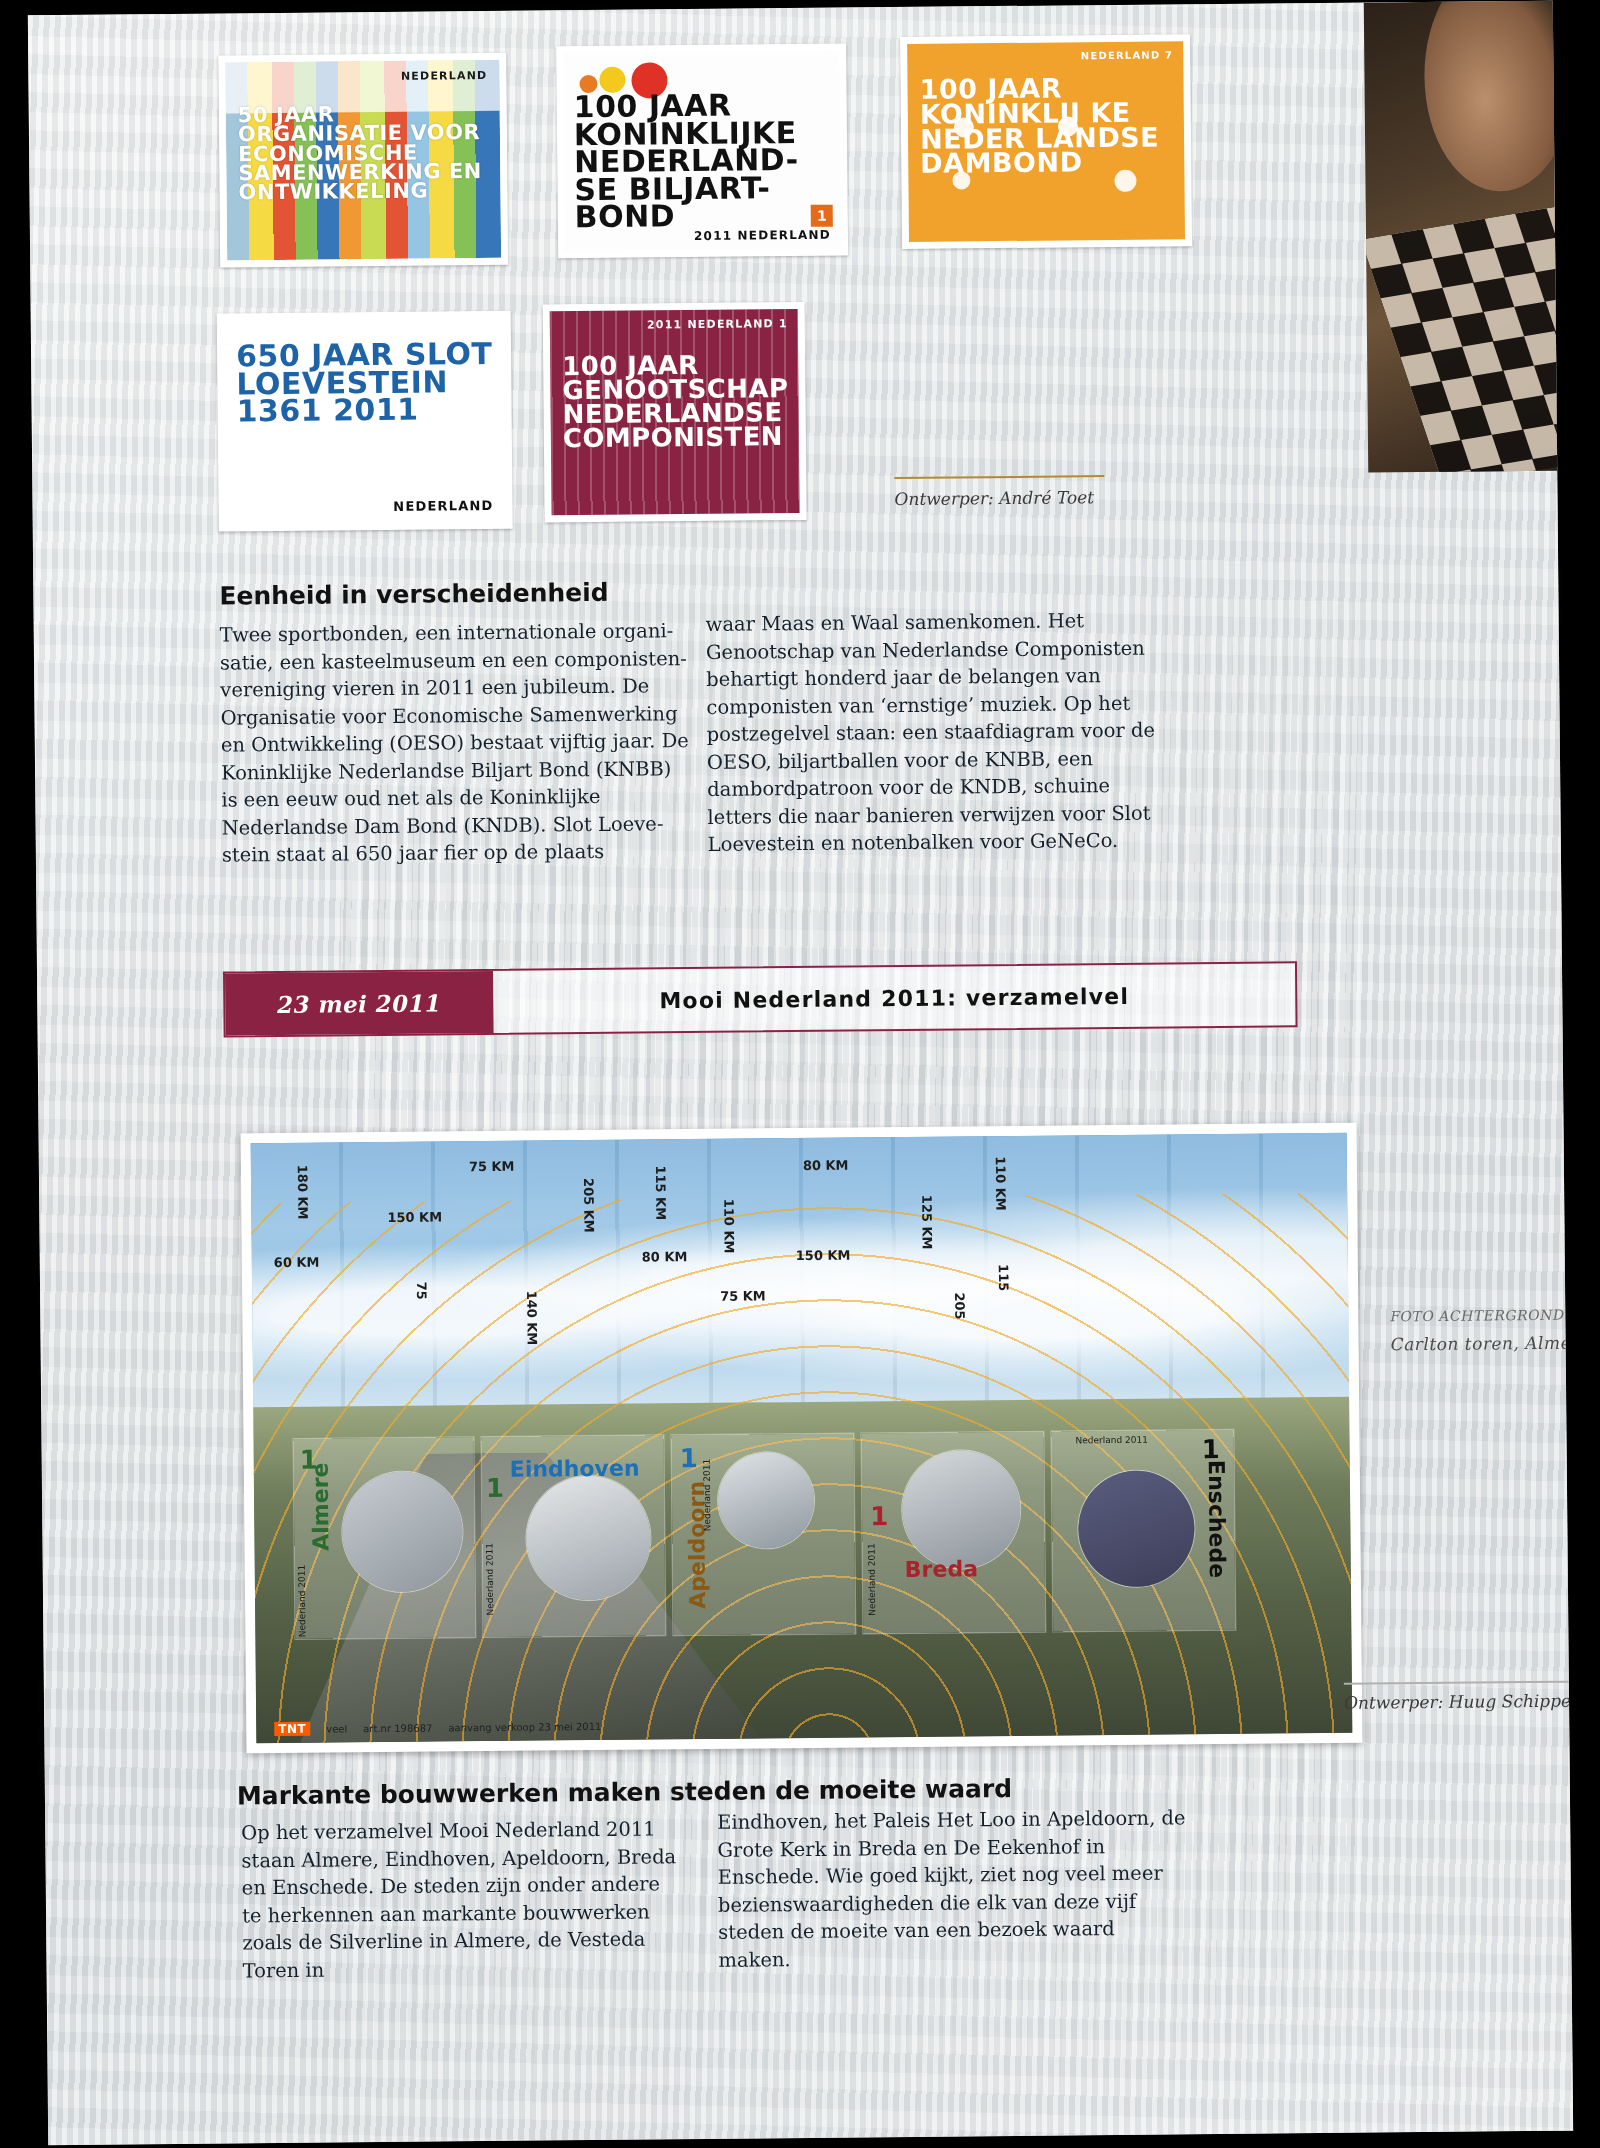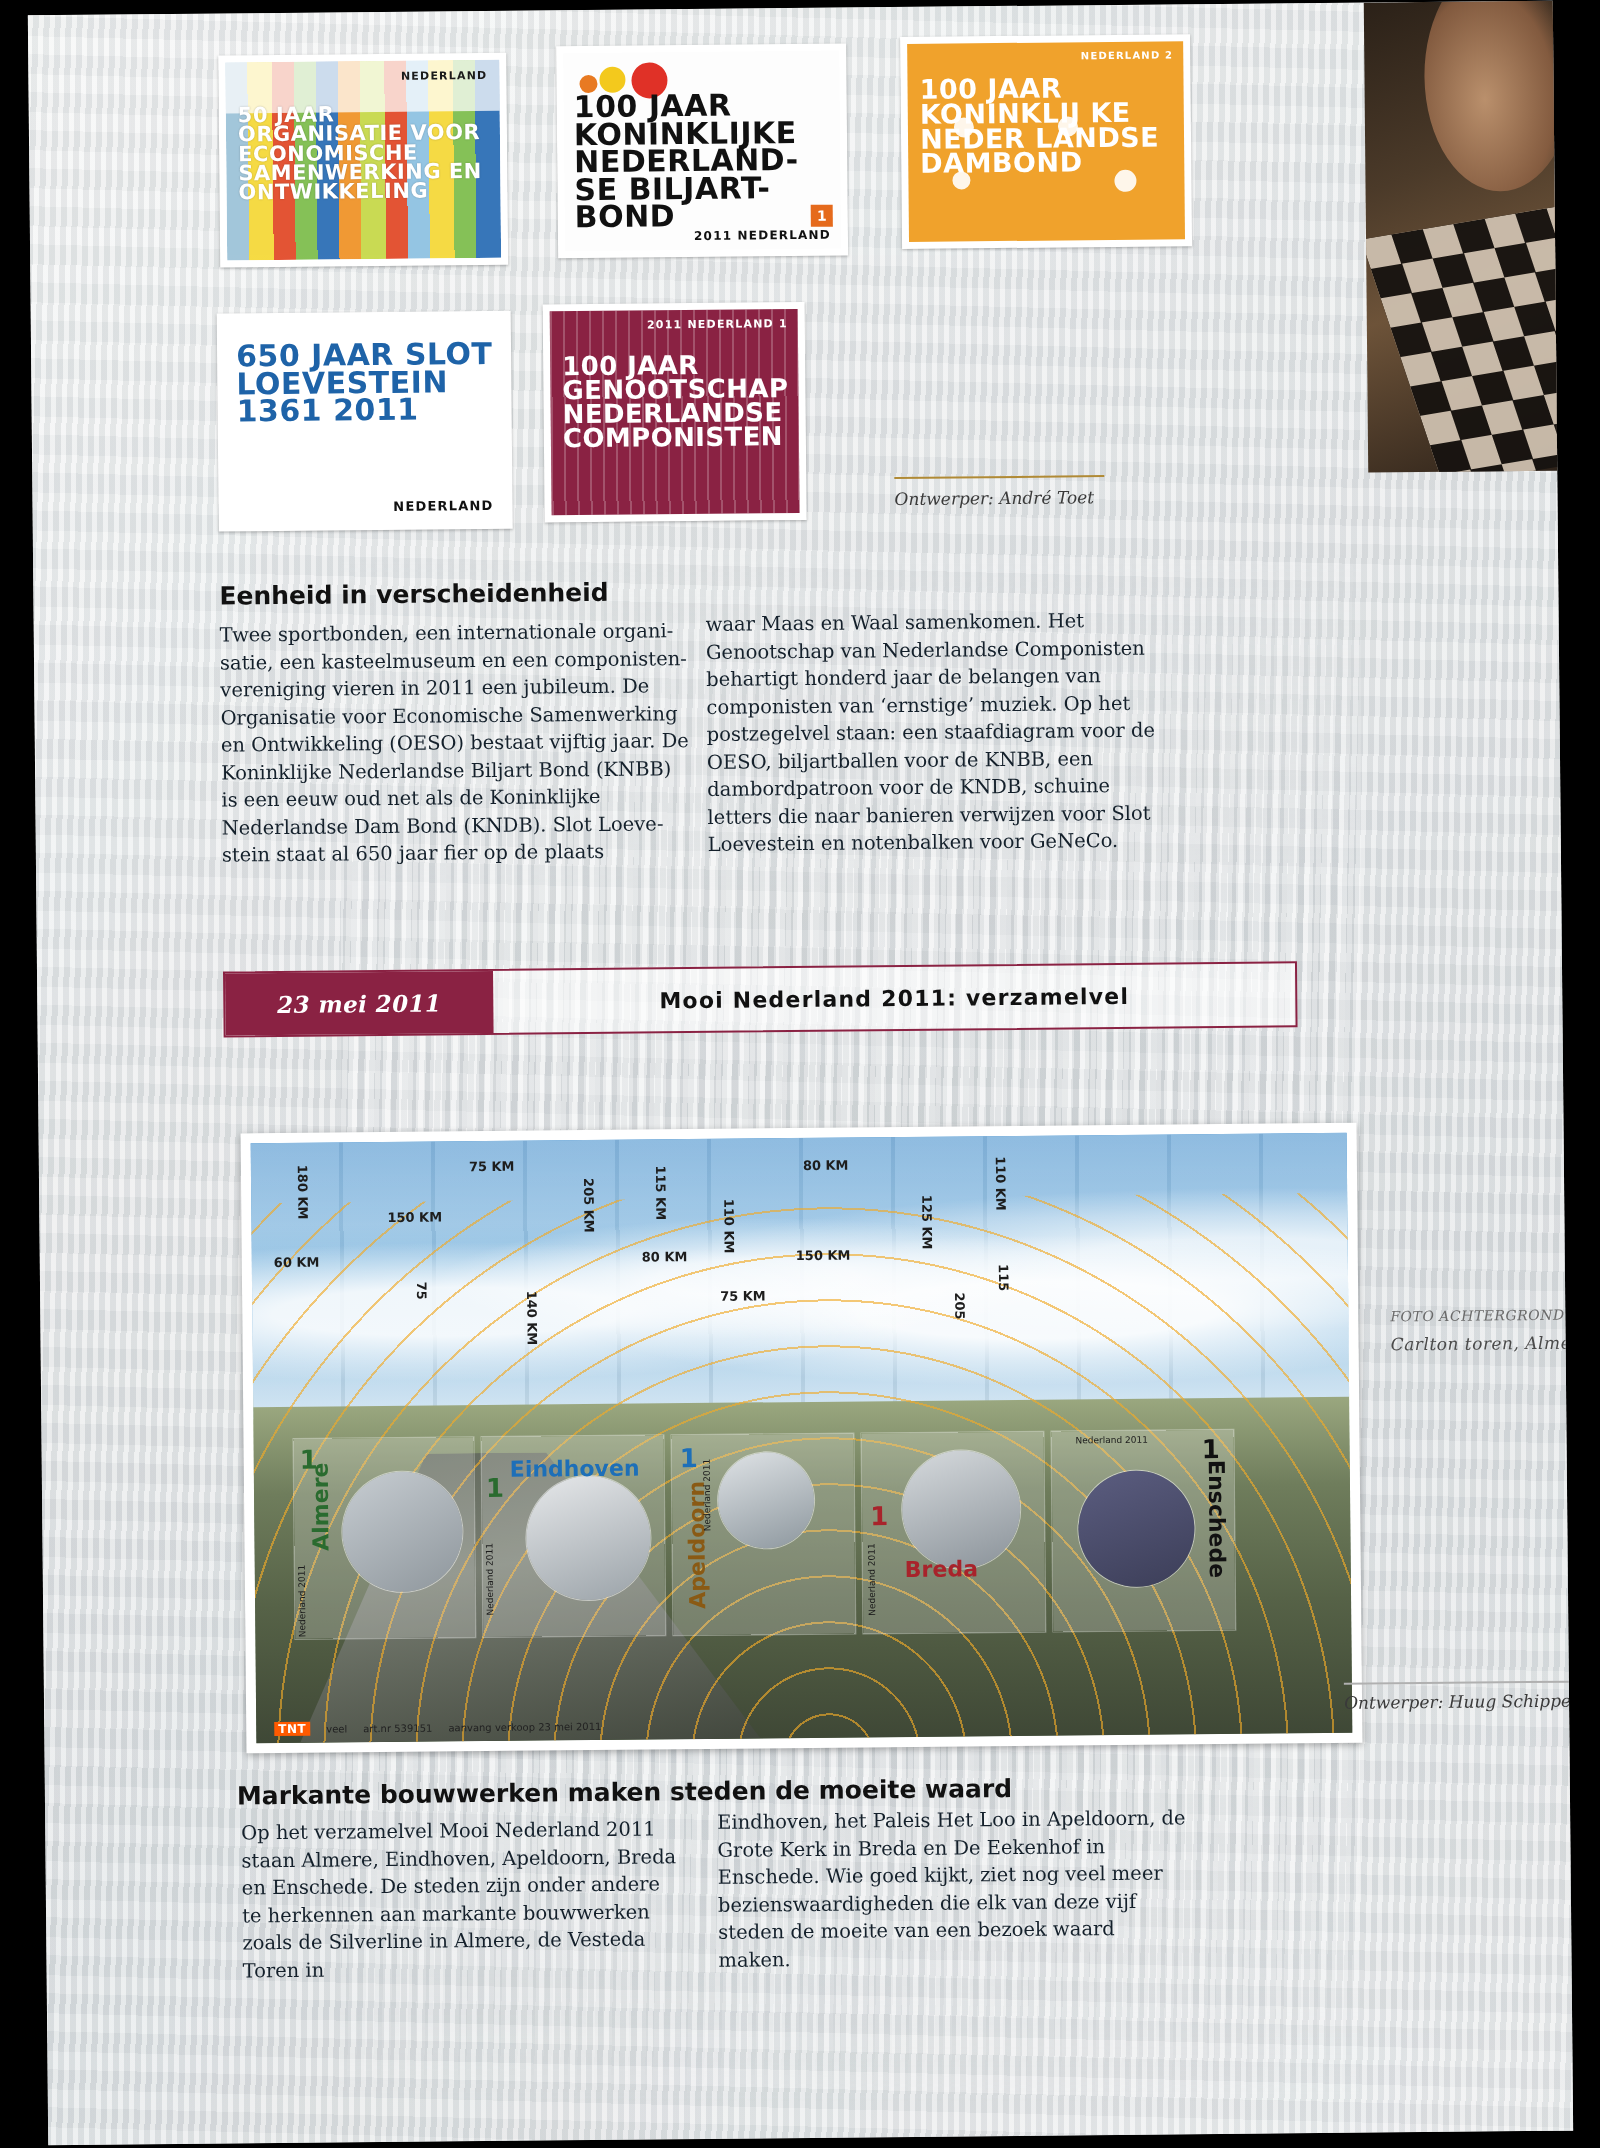--- a/index.html
+++ b/index.html
@@ -278,21 +278,21 @@
     </div>
   </div>
 
   <div class="stamp" id="stamp-kndb">
     <div class="stamp-inner">
       <div class="stamp-letters" id="kndb-txt">100 JAAR KONINKLIJ KE NEDER LANDSE DAMBOND</div>
       <div class="kndb-dot" style="left:46px;top:74px;width:20px;height:20px;"></div>
       <div class="kndb-dot" style="left:150px;top:74px;width:20px;height:20px;"></div>
       <div class="kndb-dot" style="left:206px;top:128px;width:22px;height:22px;"></div>
       <div class="kndb-dot" style="left:44px;top:128px;width:18px;height:18px;"></div>
-      <div class="stamp-cap" id="kndb-nl">NEDERLAND 2</div>
+      <div class="stamp-cap" id="kndb-nl">NEDERLAND 7</div>
     </div>
   </div>
 
   <div class="stamp" id="stamp-slot">
     <div class="stamp-inner">
       <div class="stamp-letters" id="slot-txt" style="color:#1e63a8;">650 JAAR SLOT LOEVESTEIN 1361 2011</div>
       <div class="stamp-cap" id="slot-foot">NEDERLAND</div>
     </div>
   </div>
 
@@ -375,21 +375,21 @@
       <div class="sstamp" id="ss-enschede">
         <div class="circle-photo" style="left:26px;top:40px;width:116px;height:116px;background:linear-gradient(160deg,#5b5d80,#3c3e58);"></div>
         <div class="city" style="left:152px;top:30px;color:#111;writing-mode:vertical-rl;">Enschede</div>
         <div class="nl" style="left:24px;top:4px;">Nederland 2011</div>
         <div class="val" style="left:150px;top:4px;color:#111;">1</div>
       </div>
 
       <div id="sheet-footer">
         <span id="tnt-logo">TNT</span>
         <span>veel</span>
-        <span>art.nr 539151</span>
+        <span>art.nr 198687</span>
         <span>aanvang verkoop 23 mei 2011</span>
       </div>
     </div>
   </div>
 
   <div id="credit-photo">
     <div>FOTO ACHTERGROND</div>
     <div class="c2">Carlton toren, Almere</div>
   </div>
 

